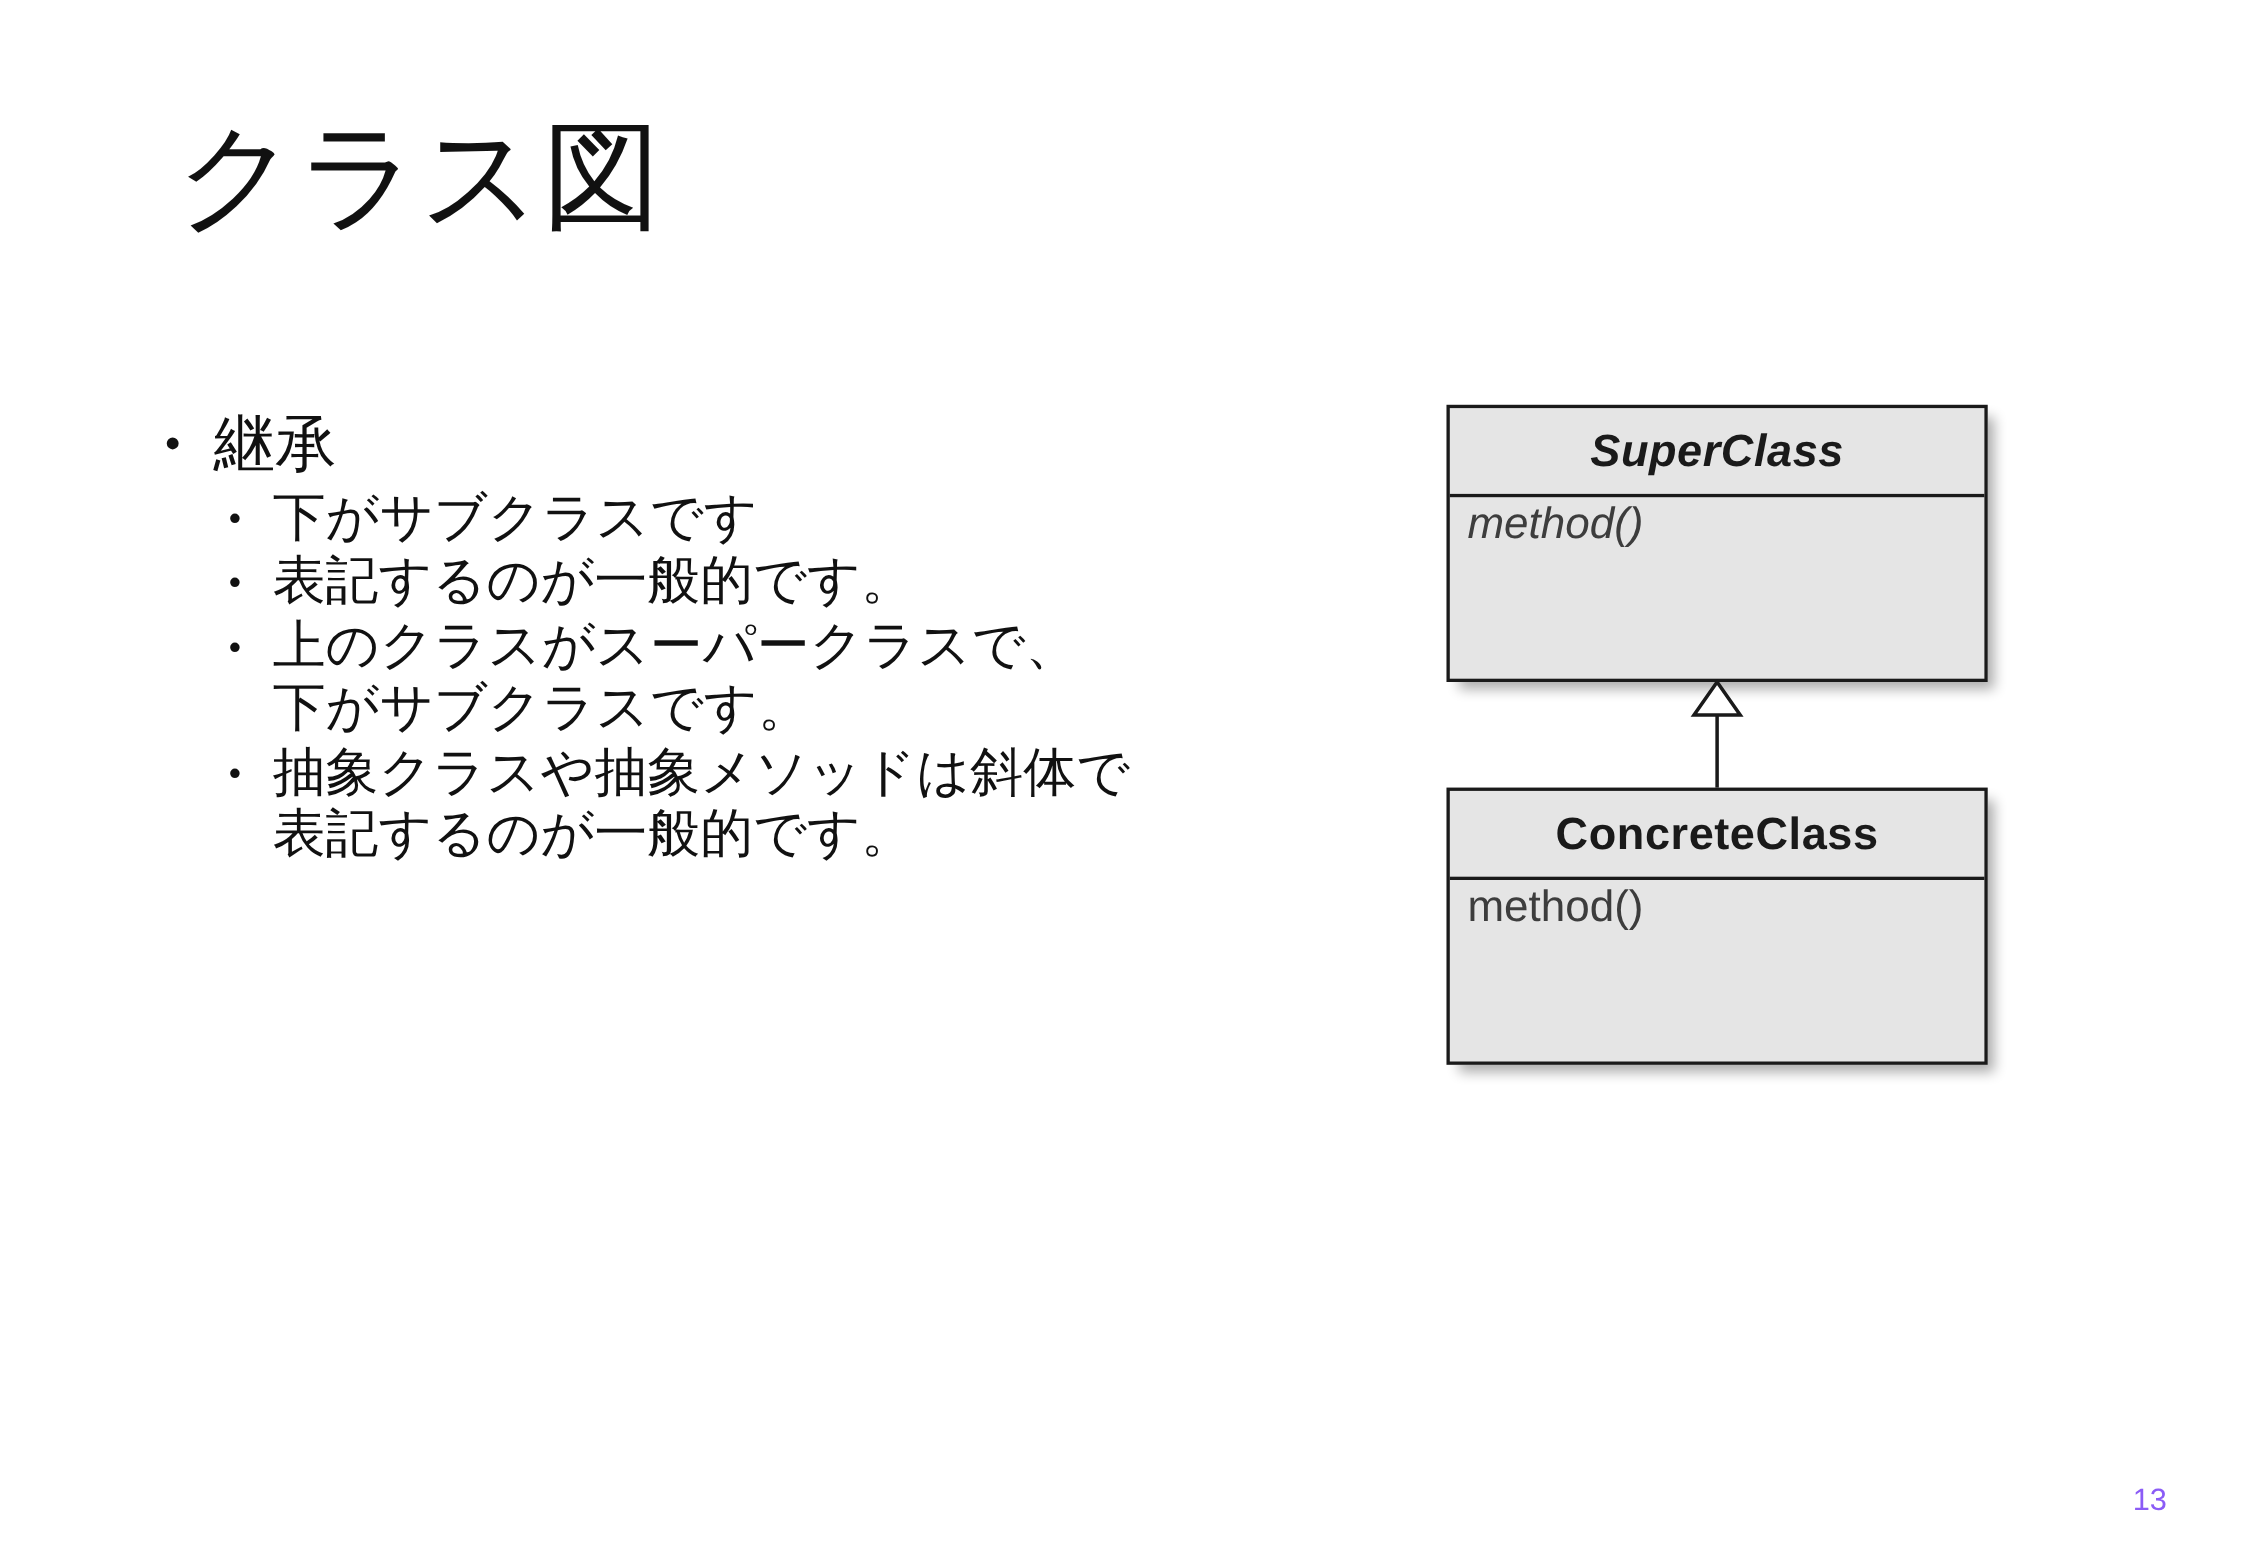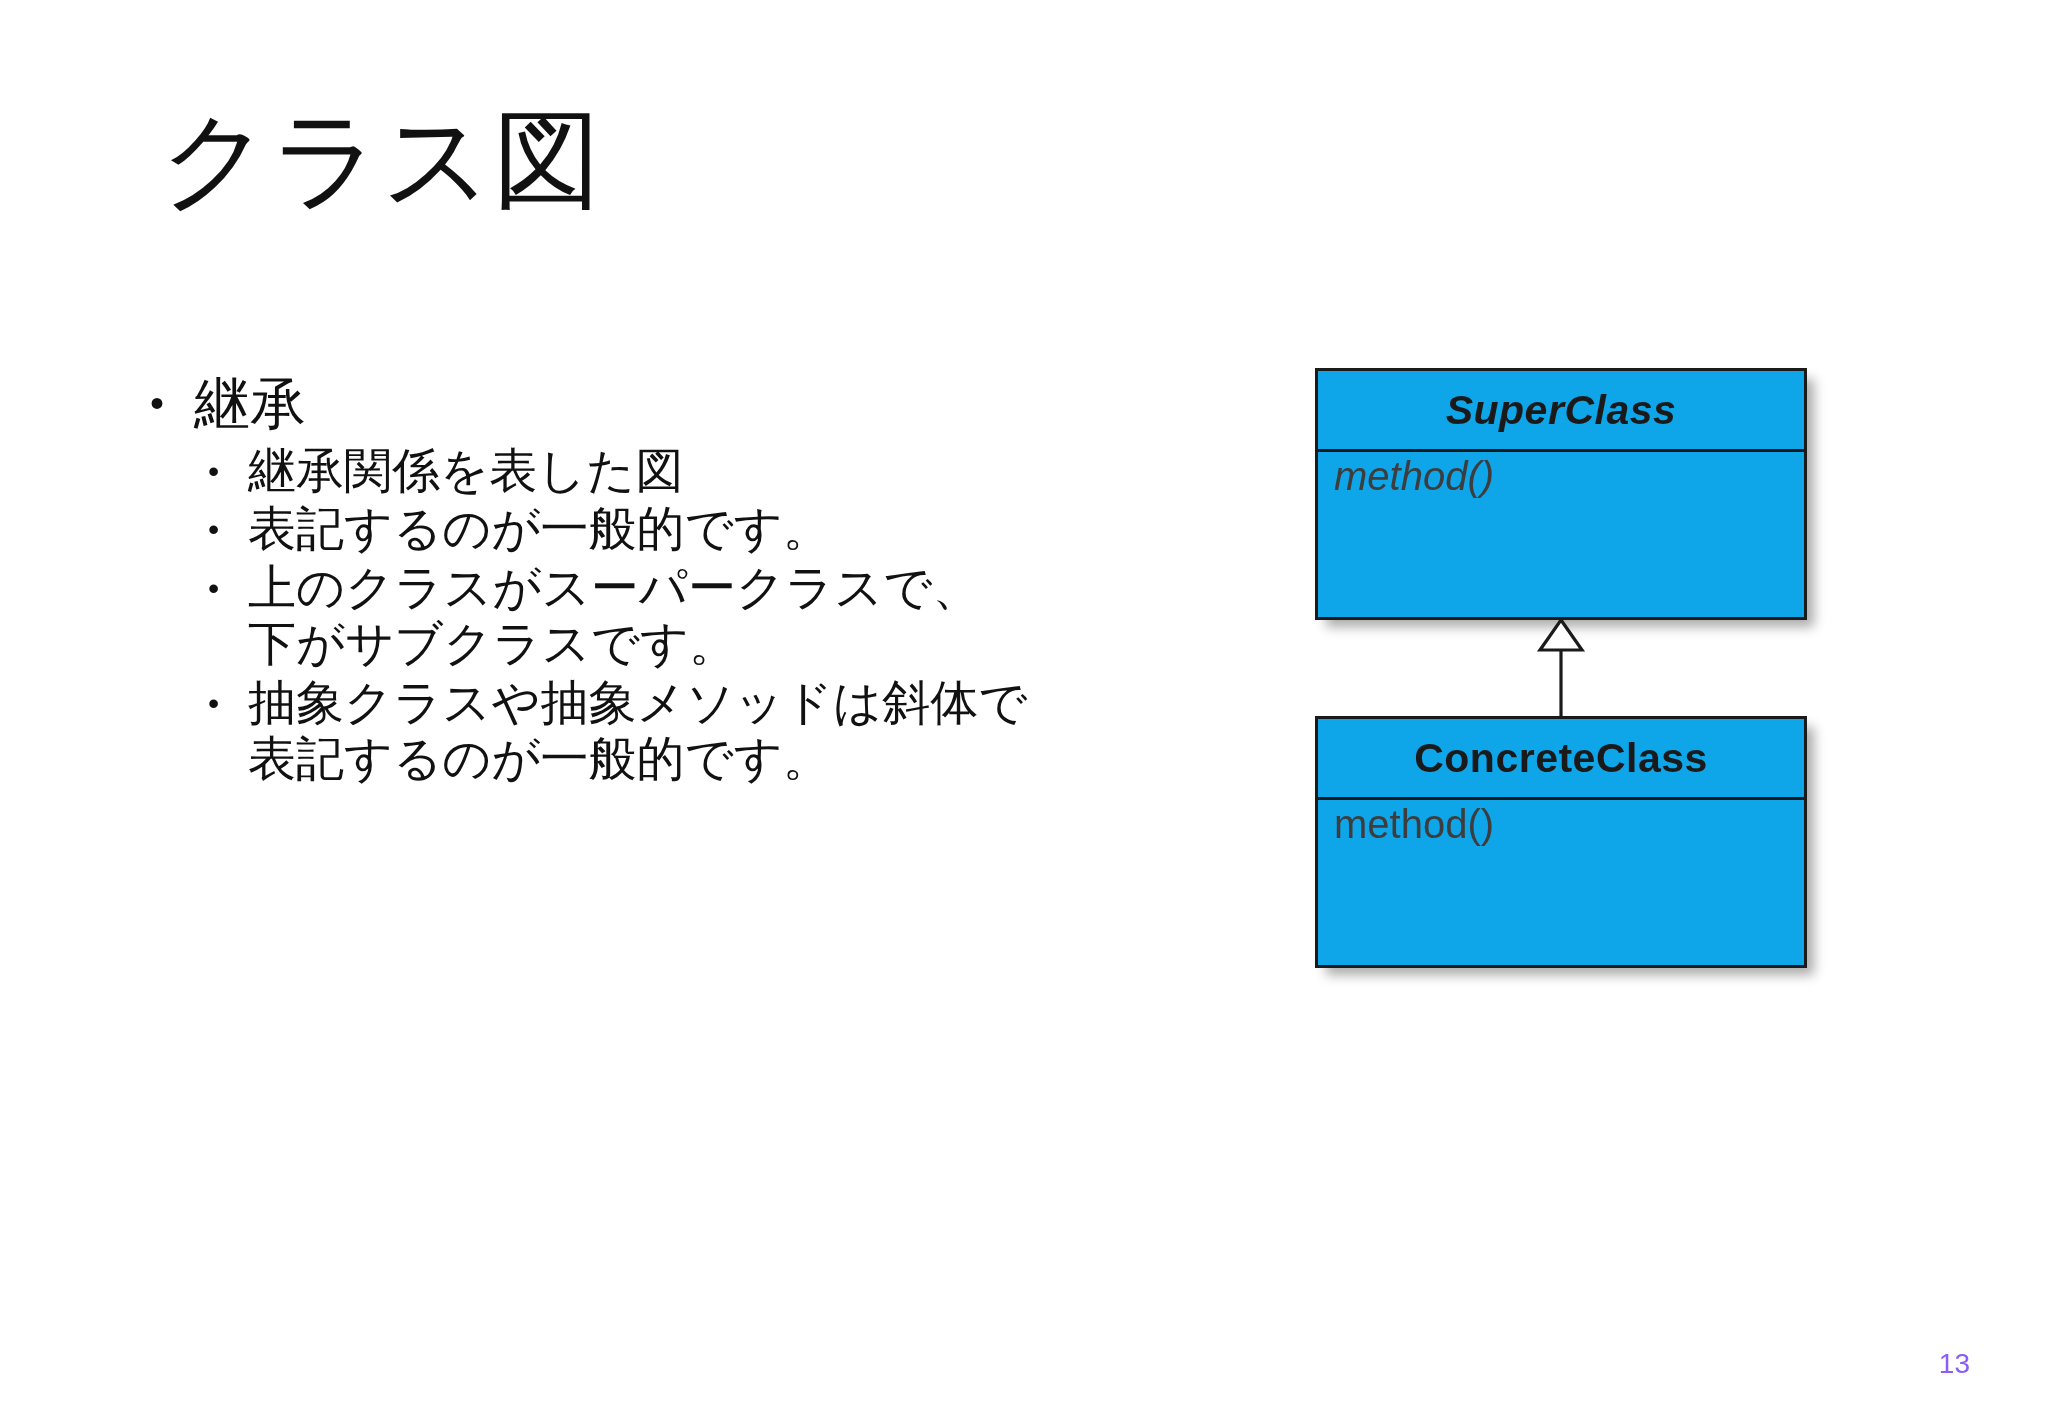--- a/index.html
+++ b/index.html
@@ -87,21 +87,21 @@
   .uml {
     position: absolute;
     left: 1315px;
     top: 368px;
     width: 510px;
     height: 545px;
   }
   .uml-box {
     position: absolute;
     box-sizing: border-box;
-    background: #0ea5e9;
+    background: #e5e5e5;
     border: 3px solid #1a1a1a;
     box-shadow: 9px 9px 11px -2px rgba(0,0,0,0.33);
   }
   #super-box {
     left: 0px;
     top: 0px;
     width: 492px;
     height: 252px;
   }
   #concrete-box {
@@ -174,21 +174,21 @@
 
     <div class="bullet-l1">
       <span class="marker">•</span>
       <span class="text">継承</span>
     </div>
 
     <div class="sub-list">
 
       <div class="bullet-l2">
         <span class="marker">•</span>
-        <span class="text">継承関係を表した図</span>
+        <span class="text">下がサブクラスです</span>
       </div>
 
       <div class="bullet-l2">
         <span class="marker">•</span>
         <span class="text">表記するのが一般的です。</span>
       </div>
 
       <div class="bullet-l2">
         <span class="marker">•</span>
         <span class="text">上のクラスがスーパークラスで、

